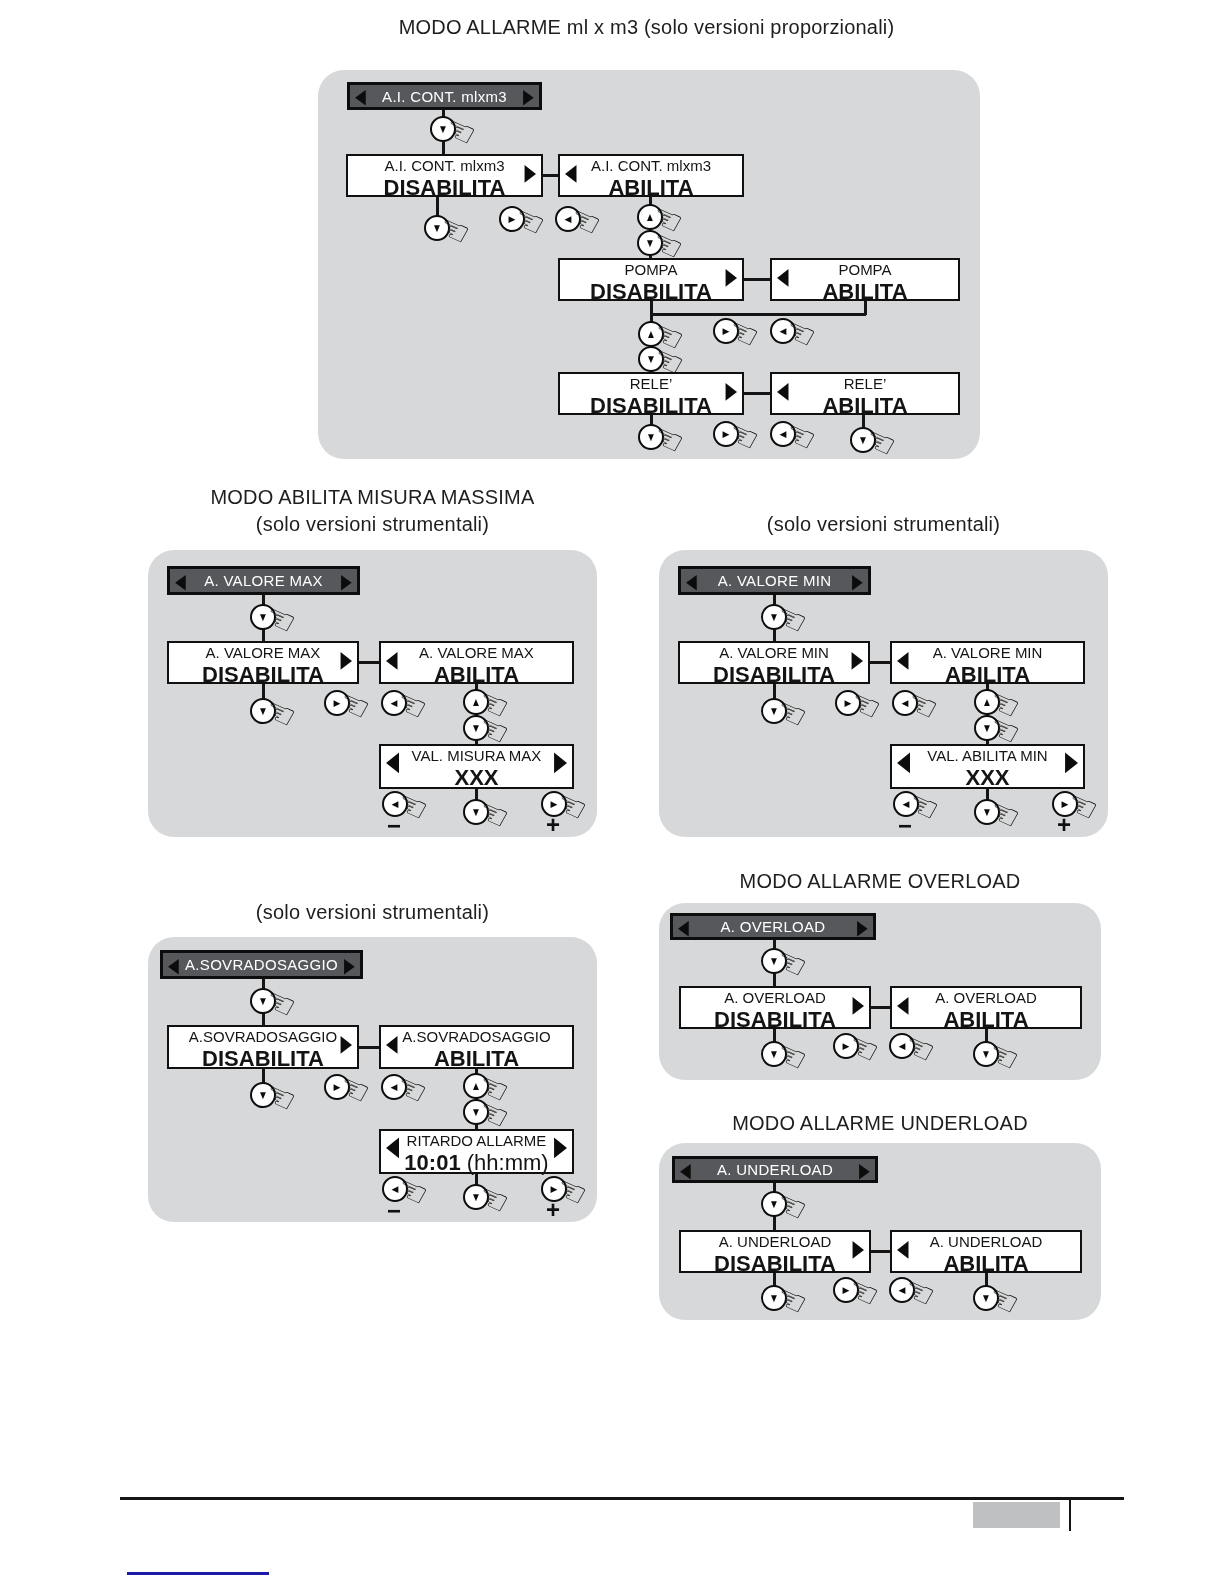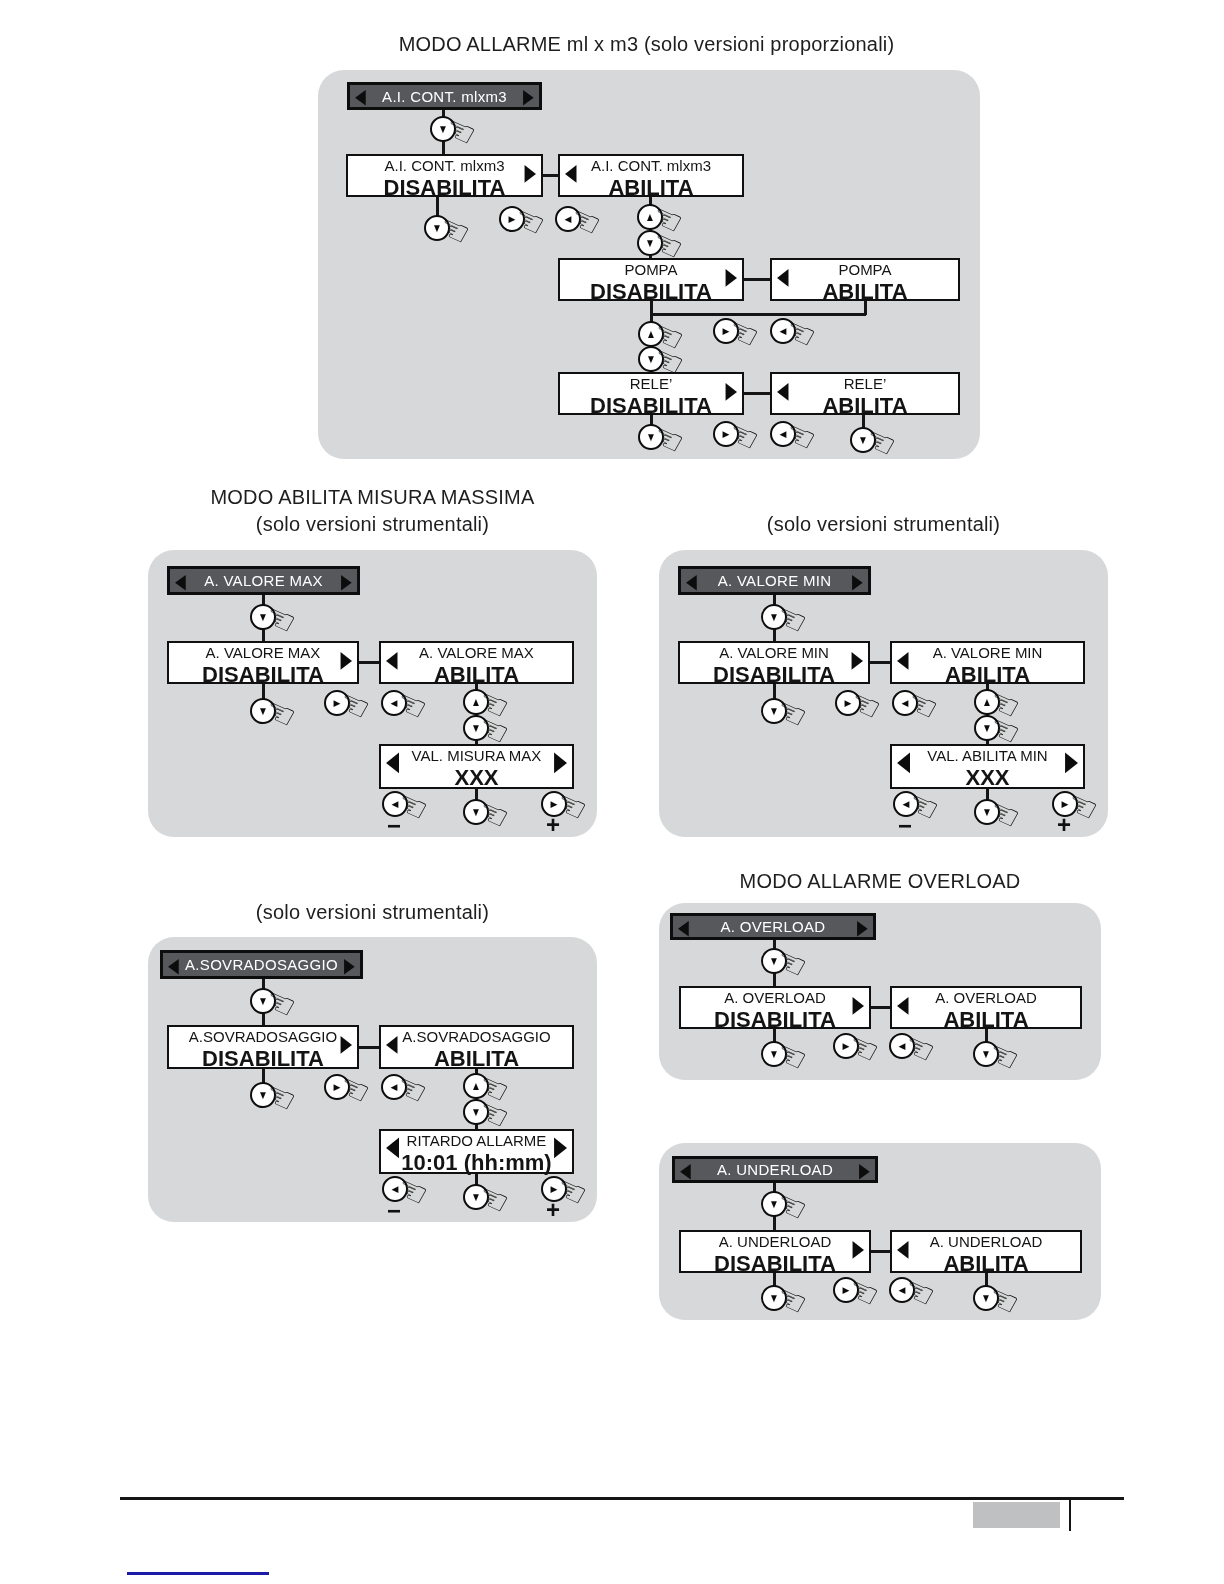--- a/index.html
+++ b/index.html
@@ -9,21 +9,21 @@
   .panel{position:absolute;background:#d7d8d9;border-radius:26px;z-index:0;}
   .hdr{position:absolute;background:#56585c;border:3px solid #0d0d0d;color:#fff;display:flex;
        align-items:center;justify-content:space-between;padding:0 5px;box-sizing:border-box;
        font-size:15px;letter-spacing:.3px;z-index:2;}
   .hdr .lab{flex:1;text-align:center;white-space:nowrap;}
   .htri{color:#0c0c0c;font-size:14px;line-height:1;transform:scaleY(1.45);}
   .mbox{position:absolute;background:#fff;border:2.5px solid #101010;box-sizing:border-box;
         text-align:center;color:#141414;z-index:2;}
   .bl1{font-size:15px;line-height:1.25;margin-top:1px;white-space:nowrap;}
   .bl2{font-size:22px;font-weight:bold;line-height:1.1;white-space:nowrap;}
-  .bl2 .nrm{font-weight:700;}
+  .bl2 .nrm{font-weight:400;}
   .tri{position:absolute;font-size:15px;line-height:1;color:#0c0c0c;top:8px;transform:scaleY(1.55);}
   .tri.r{right:5px;} .tri.l{left:5px;}
   .tri.big{font-size:17px;top:7px;transform:scaleY(1.6);}
   .vl{position:absolute;width:2.5px;background:#151515;z-index:1;}
   .hl{position:absolute;height:2.5px;background:#151515;z-index:1;}
   .btn{position:absolute;width:26px;height:26px;z-index:3;}
   .cir{position:absolute;left:0;top:0;width:26px;height:26px;border-radius:50%;background:#fff;
        border:2px solid #0d0d0d;box-sizing:border-box;display:flex;align-items:center;justify-content:center;}
   .tg{font-size:10px;line-height:1;color:#0b0b0b;transform:scaleY(1.2);}
   .tg.lr{transform:none;font-size:9px;}
@@ -32,21 +32,21 @@
   .sign{position:absolute;font-size:24px;font-weight:bold;color:#111;line-height:1;z-index:2;}
   .rule{position:absolute;background:#151515;z-index:1;}
   .graybox{position:absolute;background:#bfc0c2;z-index:1;}
   .bluelink{position:absolute;background:#1c1ba8;z-index:1;}
 </style>
 </head>
 <body>
 
 <div class="page">
 
-  <div class="t" style="left:318px;top:33px;width:657px">MODO ALLARME  ml x m3 (solo versioni proporzionali)</div>
+  <div class="t" style="left:318px;top:16px;width:657px">MODO ALLARME  ml x m3 (solo versioni proporzionali)</div>
   <div class="panel" style="left:318px;top:70px;width:662px;height:389px"></div>
 
   <div class="hdr" style="left:347px;top:82px;width:195px;height:28px">
     <span class="htri">◀</span>
     <span class="lab">A.I. CONT. mlxm3</span>
     <span class="htri">▶</span>
   </div>
 
   <div class="vl" style="left:442px;top:110px;height:46px"></div>
   <div class="btn" style="left:430px;top:116px">
@@ -496,20 +496,21 @@
       <span class="hand">☜</span>
     </div>
   <div class="vl" style="left:985px;top:1029px;height:15px"></div>
   <div class="btn" style="left:973px;top:1041px">
       <span class="cir">
         <span class="tg">▼</span>
       </span>
       <span class="hand">☜</span>
     </div>
 
+  <div class="t" style="left:659px;top:1112px;width:442px">MODO ALLARME UNDERLOAD</div>
   <div class="panel" style="left:659px;top:1143px;width:442px;height:177px"></div>
 
   <div class="hdr" style="left:672px;top:1156px;width:206px;height:27px">
     <span class="htri">◀</span>
     <span class="lab">A. UNDERLOAD</span>
     <span class="htri">▶</span>
   </div>
   <div class="vl" style="left:773px;top:1183px;height:47px"></div>
   <div class="btn" style="left:761px;top:1191px">
       <span class="cir">

